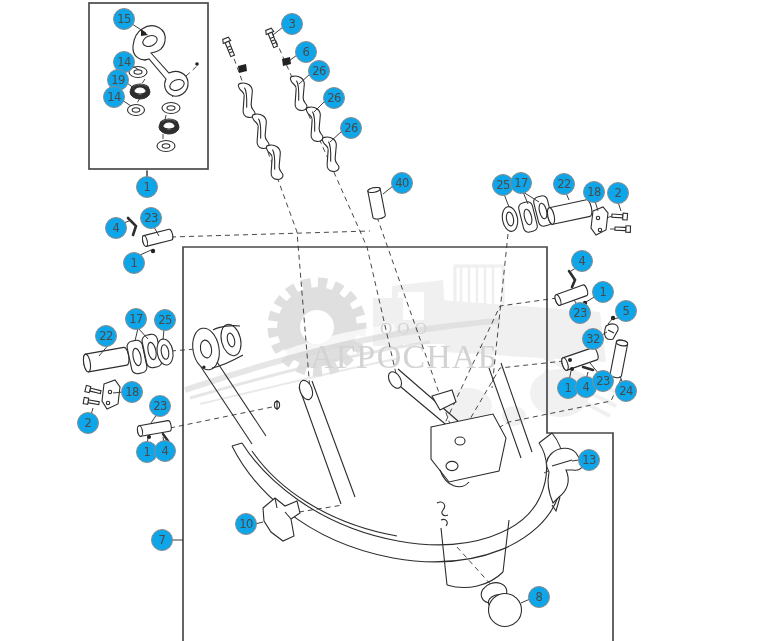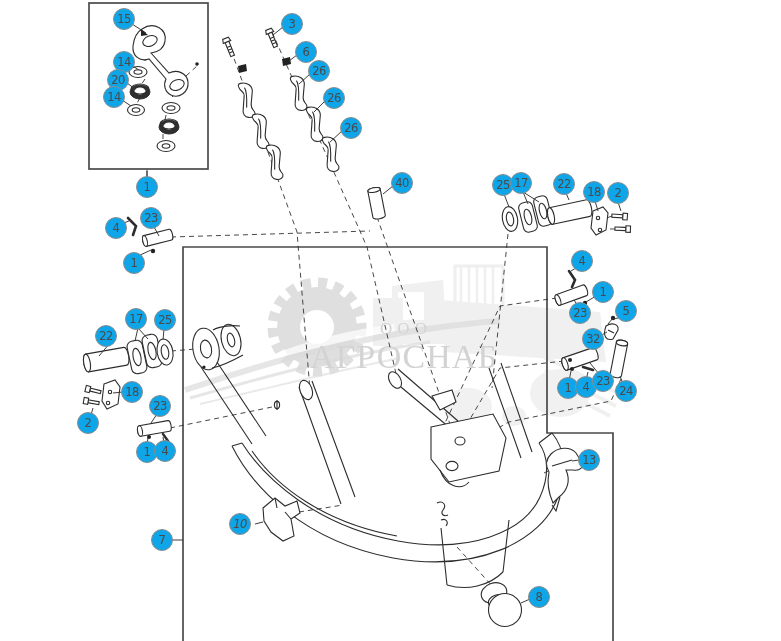--- a/index.html
+++ b/index.html
@@ -282,21 +282,21 @@
     <path class="lead" d="M172,540 L183,540"></path>
     <path class="lead" d="M255,524 L263,522"></path>
     <path class="lead" d="M579,460 L572,461"></path>
     <path class="lead" d="M530,599 L521,603"></path>
   </g>
 </svg>
 
 <div id="callouts">
       <div class="callout" style="left: 124px; top: 19px;">15</div>
       <div class="callout" style="left: 124px; top: 62px;">14</div>
-      <div class="callout" style="left: 118px; top: 80px;">20</div>
+      <div class="callout" style="left: 118px; top: 80px;">19</div>
       <div class="callout" style="left: 114px; top: 97px;">14</div>
       <div class="callout" style="left: 147px; top: 187px;">1</div>
       <div class="callout" style="left: 116px; top: 228px;">4</div>
       <div class="callout" style="left: 151px; top: 218px;">23</div>
       <div class="callout" style="left: 134px; top: 263px;">1</div>
       <div class="callout" style="left: 292px; top: 24px;">3</div>
       <div class="callout" style="left: 306px; top: 52px;">6</div>
       <div class="callout" style="left: 319px; top: 71px;">26</div>
       <div class="callout" style="left: 334px; top: 98px;">26</div>
       <div class="callout" style="left: 351px; top: 128px;">26</div>
@@ -317,17 +317,17 @@
       <div class="callout" style="left: 626px; top: 391px;">24</div>
       <div class="callout" style="left: 106px; top: 336px;">22</div>
       <div class="callout" style="left: 136px; top: 319px;">17</div>
       <div class="callout" style="left: 165px; top: 320px;">25</div>
       <div class="callout" style="left: 132px; top: 392px;">18</div>
       <div class="callout" style="left: 88px; top: 423px;">2</div>
       <div class="callout" style="left: 160px; top: 406px;">23</div>
       <div class="callout" style="left: 147px; top: 452px;">1</div>
       <div class="callout" style="left: 165px; top: 451px;">4</div>
       <div class="callout" style="left: 162px; top: 540px;">7</div>
-      <div class="callout" style="left: 240px; top: 524px; font-style: italic;">10</div>
+      <div class="callout" style="left: 246px; top: 524px;">10</div>
       <div class="callout" style="left: 589px; top: 460px;">13</div>
       <div class="callout" style="left: 539px; top: 597px;">8</div>
     </div>
 </div>
 
 </body></html>

